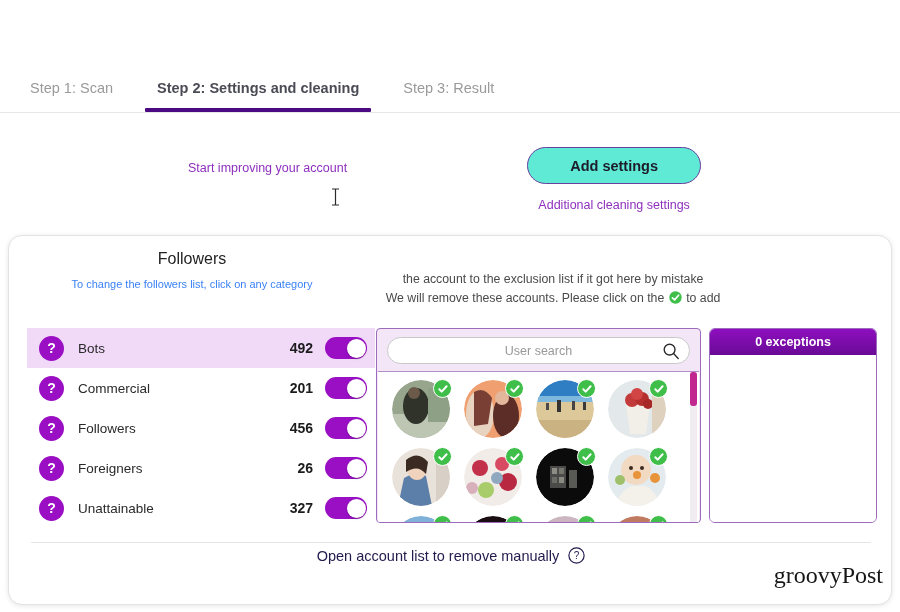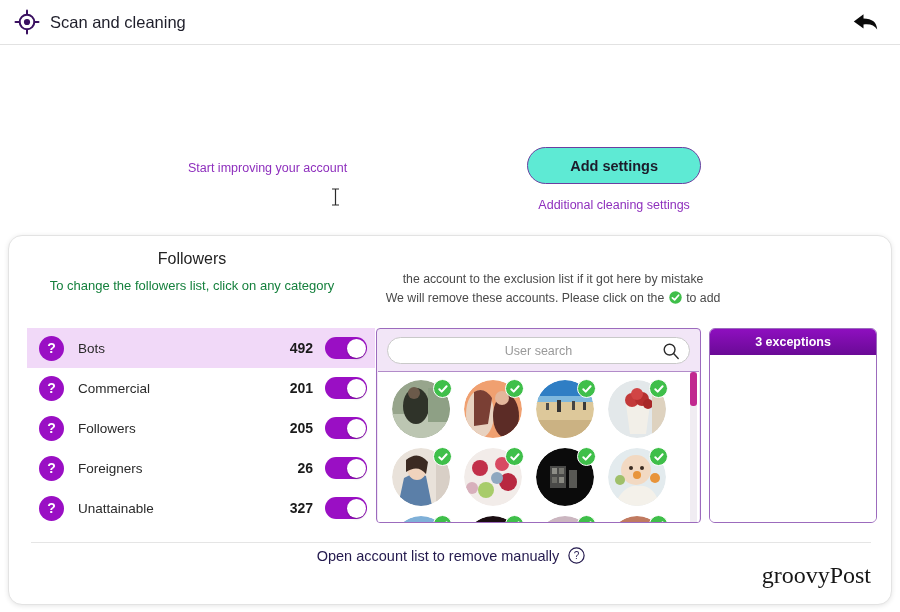--- a/index.html
+++ b/index.html
@@ -140,22 +140,22 @@
   .head-left {
     width: 366px;
     text-align: center;
   }
   .head-left .h-title {
     font-size: 16px;
     color: #232323;
     margin-bottom: 10px;
   }
   .head-left .h-sub {
-    font-size: 13px;
-    color: #15803d;
+    font-size: 11px;
+    color: #3b82f6;
   }
   .head-right {
     width: 340px;
     margin-left: 8px;
     text-align: center;
     padding-top: 20px;
   }
   .head-right .h-line {
     font-size: 12.3px;
     color: #4a4a4a;
@@ -347,50 +347,37 @@
     cursor: pointer;
   }
   .footer-link .q-circ {
     display: inline-block;
     width: 17px; height: 17px;
     vertical-align: -3px;
     margin-left: 5px;
   }
   .brand {
     position: absolute;
-    right: 20px; top: 326px;
+    right: 8px; top: 326px;
     font-family: "Liberation Serif", serif;
     font-size: 24px;
     color: #161616;
   }
 </style>
 </head>
 <body>
 
 <div id="app">
 
-  <div class="titlebar">
-    <span class="title-icon">
-      <svg width="26" height="26" viewBox="0 0 26 26">
-        <circle cx="13" cy="13" r="7.3" fill="none" stroke="#3a1060" stroke-width="2"></circle>
-        <circle cx="13" cy="13" r="3.1" fill="#3a1060"></circle>
-        <line x1="13" y1="1.5" x2="13" y2="5.2" stroke="#3a1060" stroke-width="2" stroke-linecap="round"></line>
-        <line x1="13" y1="20.8" x2="13" y2="24.5" stroke="#3a1060" stroke-width="2" stroke-linecap="round"></line>
-        <line x1="1.5" y1="13" x2="5.2" y2="13" stroke="#3a1060" stroke-width="2" stroke-linecap="round"></line>
-        <line x1="20.8" y1="13" x2="24.5" y2="13" stroke="#3a1060" stroke-width="2" stroke-linecap="round"></line>
-      </svg>
-    </span>
-    <span class="title-text">Scan and cleaning</span>
-    <span class="back-arrow">
-      <svg width="30" height="24" viewBox="0 0 30 24">
-        <path d="M13.5 4.2 L3.8 11.4 L13.5 18.6 L13.5 14.4 C20.5 13.6 24.4 15.4 27.2 19.6 C26.6 12.0 22.4 8.6 13.5 8.4 Z" fill="#0a0a0a"></path>
-      </svg>
-    </span>
+
+  <div class="tabs">
+    <div class="tab">Step 1: Scan</div>
+    <div class="tab active">Step 2: Settings and cleaning</div>
+    <div class="tab">Step 3: Result</div>
   </div>
-
 
   <div class="actions">
     <div class="action-block primary">
       <div class="action-caption">Start improving your account</div>
     </div>
     <div class="action-block secondary">
       <div class="btn btn-outline">Add settings</div>
       <div class="action-caption">Additional cleaning settings</div>
     </div>
   </div>
@@ -438,21 +425,21 @@
         <span class="cat-name">Commercial</span>
         <span class="cat-count">201</span>
         <span class="toggle">
             <span class="knob"></span>
           </span>
       </div>
 
       <div class="cat-row">
         <span class="q-icon">?</span>
         <span class="cat-name">Followers</span>
-        <span class="cat-count">205</span>
+        <span class="cat-count">456</span>
         <span class="toggle">
             <span class="knob"></span>
           </span>
       </div>
 
       <div class="cat-row">
         <span class="q-icon">?</span>
         <span class="cat-name">Foreigners</span>
         <span class="cat-count">26</span>
         <span class="toggle">
@@ -778,21 +765,21 @@
             </span>
           </div>
 
         </div>
         <div class="scrollbar-track"></div>
         <div class="scrollbar-thumb"></div>
       </div>
     </div>
 
     <div class="exceptions">
-      <div class="exceptions-head">3 exceptions</div>
+      <div class="exceptions-head">0 exceptions</div>
       <div class="exceptions-body"></div>
     </div>
 
     <div class="card-divider"></div>
 
     <div class="footer-link">
       <span>Open account list to remove manually</span>
       <span class="q-circ">
         <svg width="17" height="17" viewBox="0 0 17 17">
           <circle cx="8.5" cy="8.5" r="7.6" fill="none" stroke="#241a4e" stroke-width="1.2"></circle>

